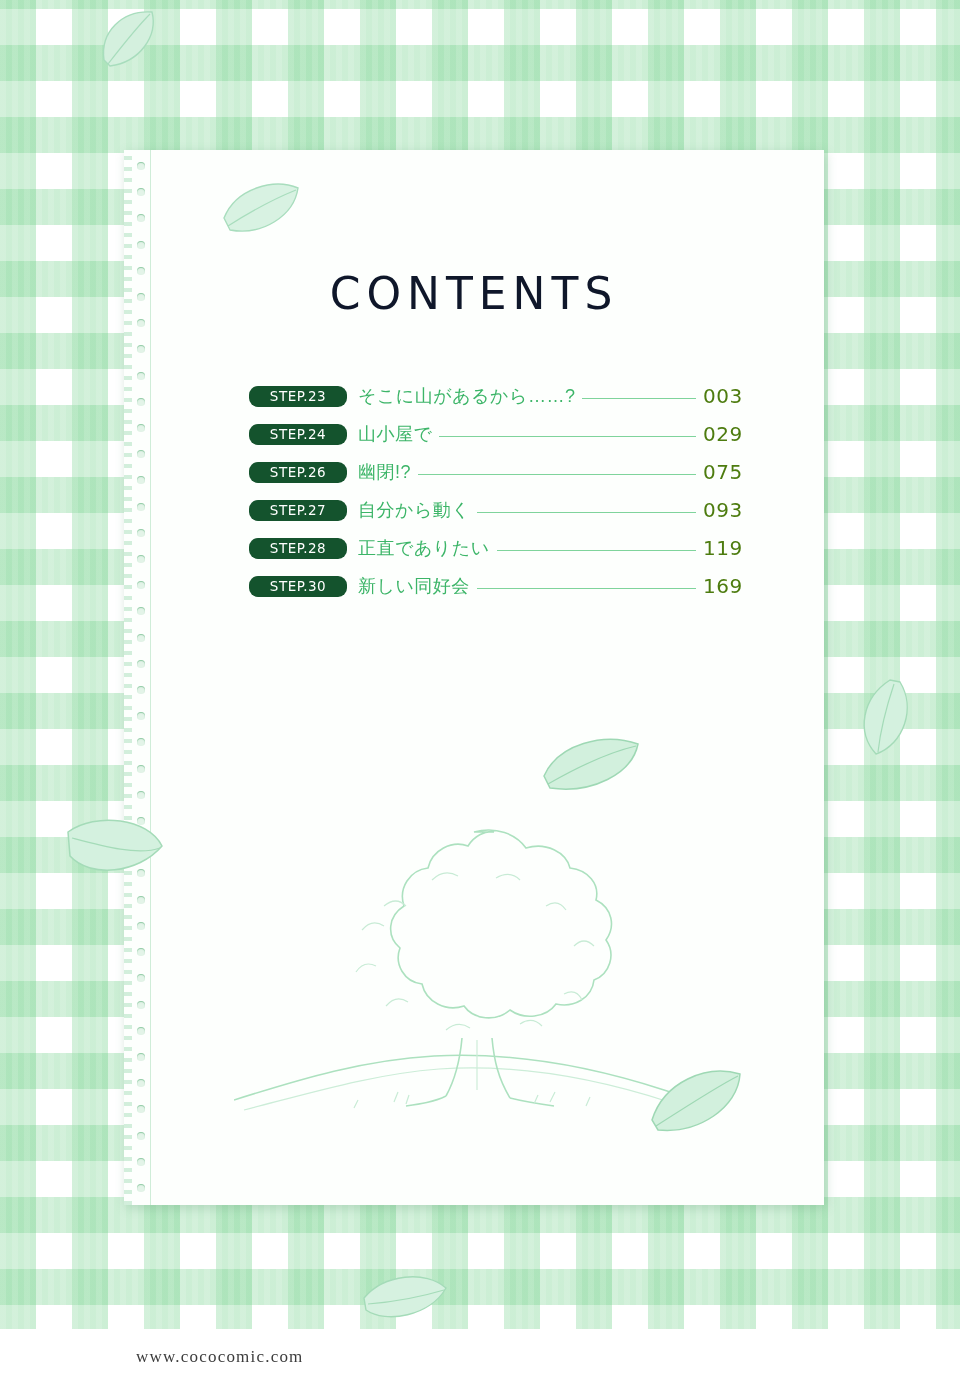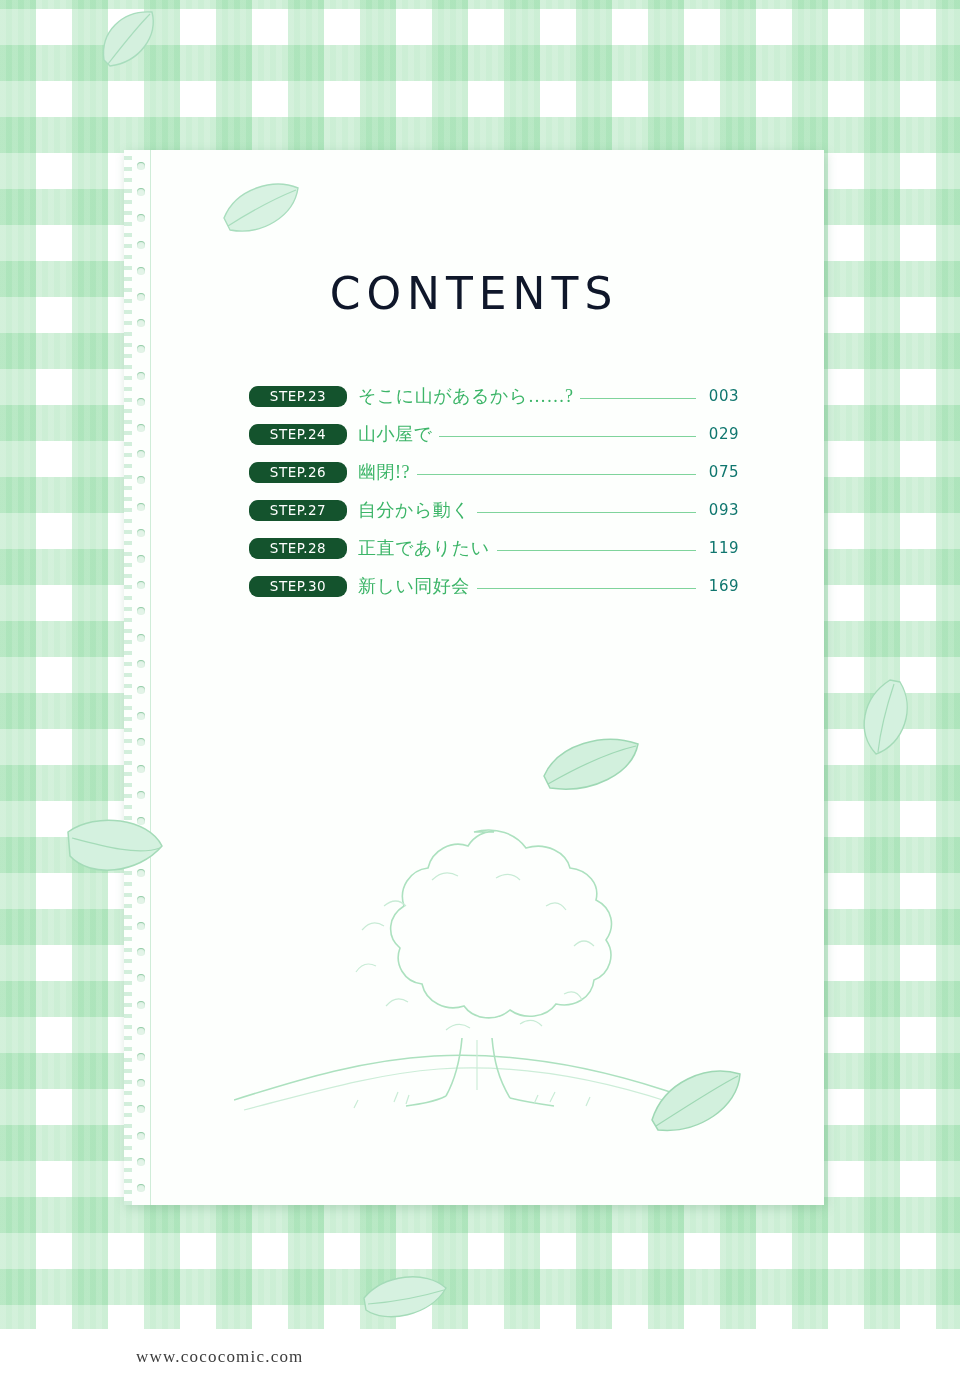--- a/index.html
+++ b/index.html
@@ -156,41 +156,40 @@
     display: flex;
     align-items: center;
     justify-content: center;
     font-family: "DejaVu Sans", sans-serif;
   }
   .chapter-title {
     flex: 0 0 auto;
     margin-left: 11px;
     font-size: 18px;
     color: #3cb568;
-    font-family: Liberation Serif, serif;
+    font-family: Liberation Sans, sans-serif;
     white-space: nowrap;
     letter-spacing: 0.5px;
   }
   .leader {
     flex: 1 1 auto;
     height: 1px;
     background: #7fd49c;
     margin: 0 7px 0 7px;
     position: relative;
     top: 2px;
     min-width: 8px;
   }
   .page-num {
     flex: 0 0 auto;
-    font-size: 15px;
-    color: #0f766e;
+    font-size: 20px;
+    color: #4d7c0f;
     font-family: "DejaVu Sans", sans-serif;
     letter-spacing: 0.5px;
     width: 36px;
-    text-align: right;
   }
 
   
   .tree-art {
     position: absolute;
     left: 110px;
     top: 660px;
     width: 480px;
     height: 320px;
     opacity: 0.85;

